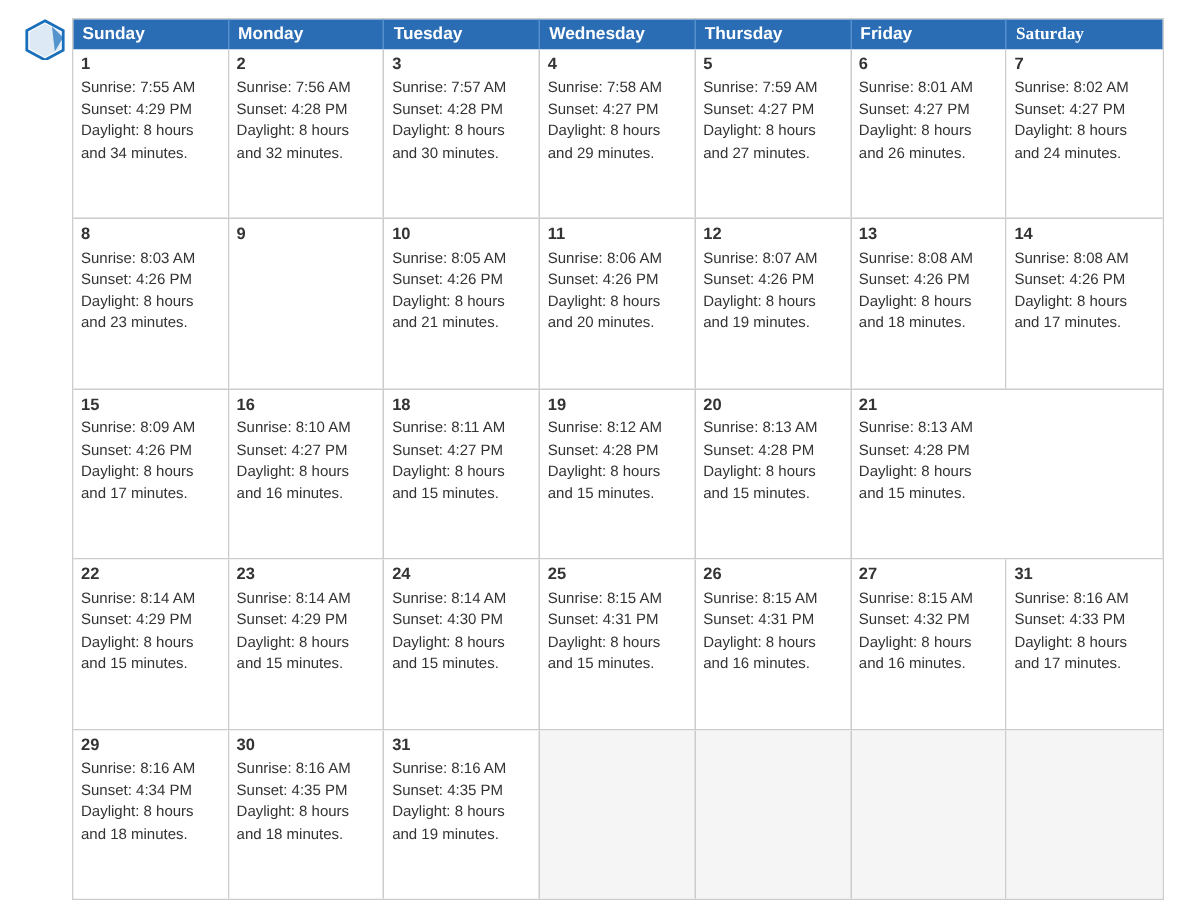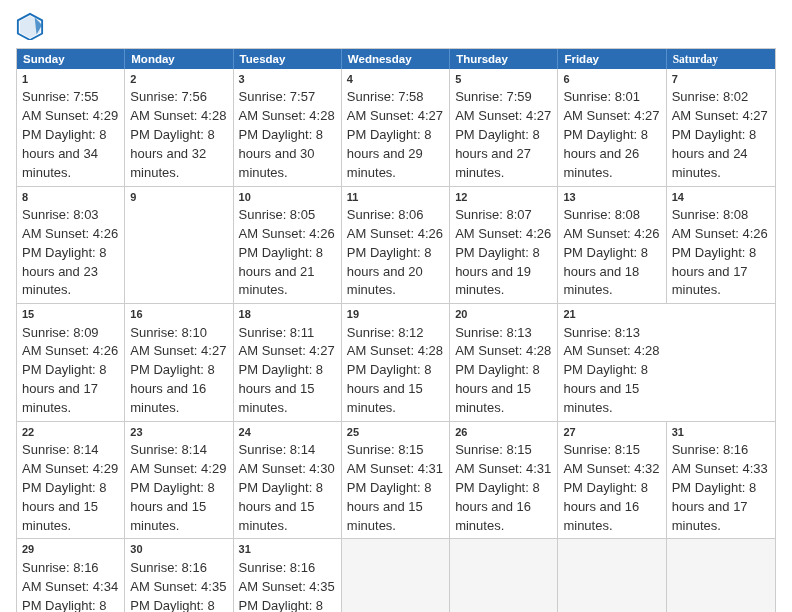--- a/index.html
+++ b/index.html
@@ -8,21 +8,21 @@
       background: #fff;
       width: 792px;
       height: 612px;
       overflow: hidden;
     }
     .page {
       width: 792px;
       height: 612px;
       padding: 12px 16px;
       display: flex;
-      flex-direction: column;
+      flex-direction: row;
       border-radius: 26px;
     }
     .header {
       display: flex;
       justify-content: space-between;
       align-items: flex-start;
       margin-bottom: 8px;
     }
     .logo {
       display: flex;
@@ -95,21 +95,21 @@
     }
     .cal-cell:last-child { border-right: none; }
     .cal-cell.empty { background: #f5f5f5; }
     .cal-cell .day-num {
       font-size: 11px;
       font-weight: bold;
       display: block;
       margin-bottom: 1px;
     }
     .cal-cell .info {
-      font-size: 13px;
+      font-size: 10px;
       line-height: 1.45;
       color: #333;
     }
   </style>
 </head>
 <body>
 
 <div class="page">
   <div class="header">
     <div class="logo">

